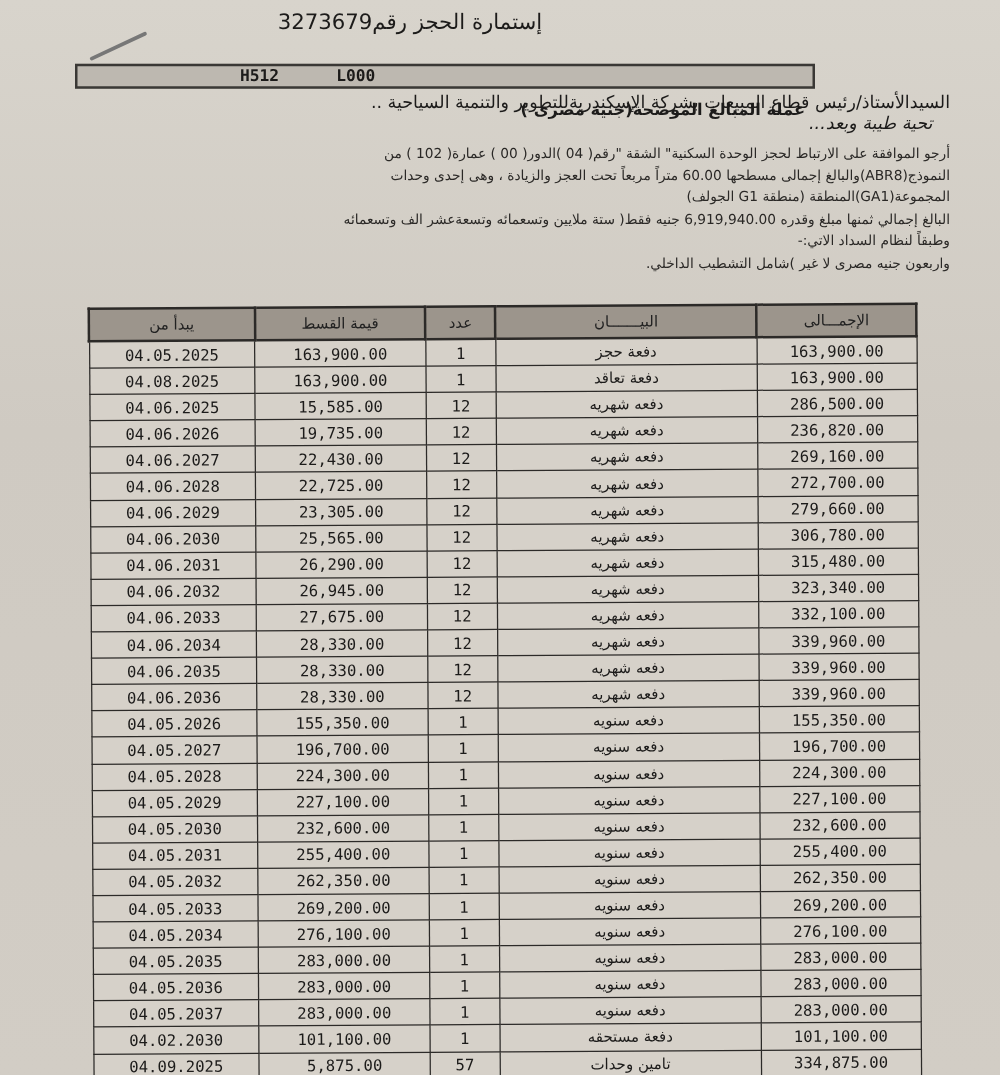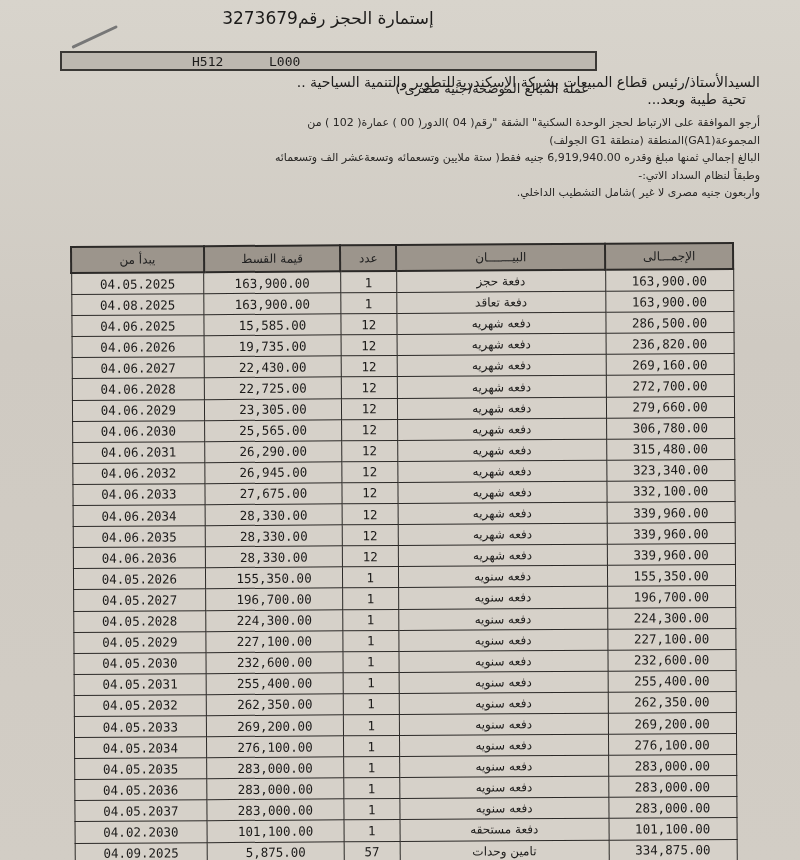--- a/index.html
+++ b/index.html
@@ -13,23 +13,24 @@
     .paper {
       position: absolute; left: 0; top: 0; width: 800px; height: 860px;
       background: linear-gradient(180deg, #d8d4cc 0%, #cfcac2 40%, #d2cdc5 100%);
     }
     .title {
       position: absolute; top: 8px; left: 0; width: 656px;
       text-align: center; font-size: 17px; direction: rtl;
       font-family: "DejaVu Sans", sans-serif; letter-spacing: 1px;
     }
     .currency-bar {
-      position: absolute; top: 51px; left: 60px; width: 537px; height: 20px;
+      position: absolute; top: 51px; left: 60px; width: 592px; height: 20px;
       background: #bdb8b0; border: 2px solid #3a3835;
       box-sizing: border-box;
+      font-weight: bold;
     }
     .currency-bar .label {
       position: absolute; right: 6px; top: 0px; font-size: 13px;
       direction: rtl; font-family: "DejaVu Sans", sans-serif; margin-top: 28px;
     }
     .currency-bar .code1 { position: absolute; left: 130px; top: 1px; font-size: 13px; }
     .currency-bar .code2 { position: absolute; left: 207px; top: 1px; font-size: 13px; }
     .pen-mark {
       position: absolute; left: 72px; top: 46px; width: 50px; height: 3px;
       background: #777; transform: rotate(-25deg); transform-origin: left center;
@@ -70,25 +71,26 @@
 
   <div class="pen-mark"></div>
   <div class="currency-bar">
     <span class="code1">H512</span>
     <span class="code2">L000</span>
     <span class="label">عملة المبالغ الموضحة(جنية مصرى )</span>
   </div>
 
   <div class="letter addr">
     <div>السيدالأستاذ/رئيس قطاع المبيعات بشركة الإسكندريةللتطوير والتنمية السياحية ..</div>
-    <div style="padding-right:14px;">تحية طيبة وبعد...</div>
+    <div style="padding-right:14px;font-style:italic;">تحية طيبة وبعد...</div>
   </div>
 
   <div class="letter body-text">
     <div>أرجو الموافقة على الارتباط لحجز الوحدة السكنية" الشقة "رقم( 04 )الدور( 00 ) عمارة( 102 ) من</div>
+    <div>النموذج(ABR8)والبالغ إجمالى مسطحها  60.00  متراً مربعاً تحت العجز والزيادة ، وهى إحدى وحدات</div>
     <div>المجموعة(GA1)المنطقة (منطقة G1 الجولف)</div>
     <div>البالغ إجمالي ثمنها مبلغ وقدره 6,919,940.00 جنيه فقط( ستة ملايين وتسعمائه وتسعةعشر الف وتسعمائه</div>
     <div>وطبقاً لنظام السداد الاتي:-</div>
     <div>واربعون جنيه مصرى لا غير )شامل التشطيب الداخلي.</div>
   </div>
 
   <table class="sched">
     <colgroup>
       <col style="width:133px">
         <col style="width:137px">

